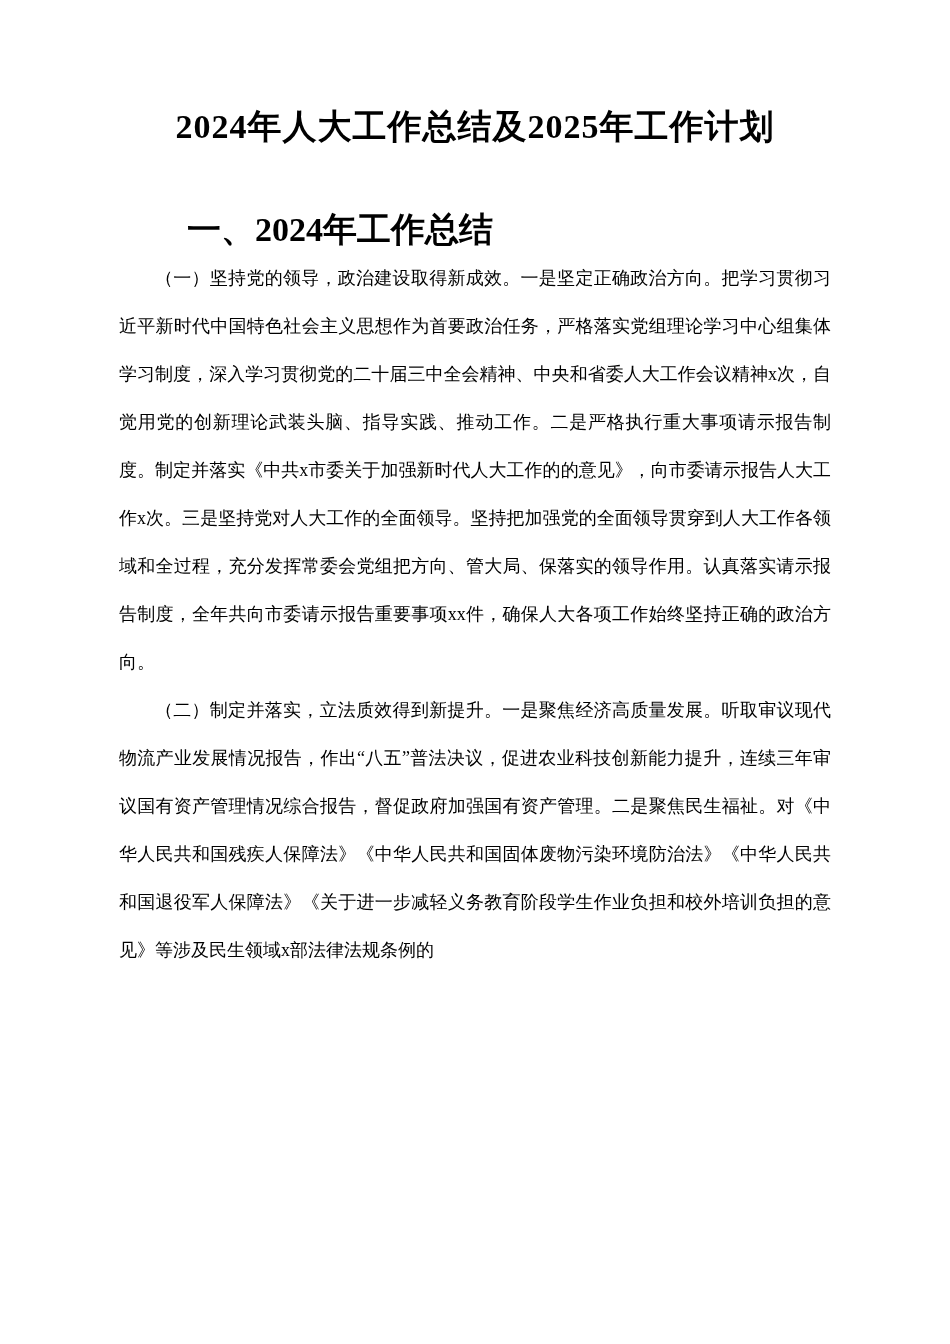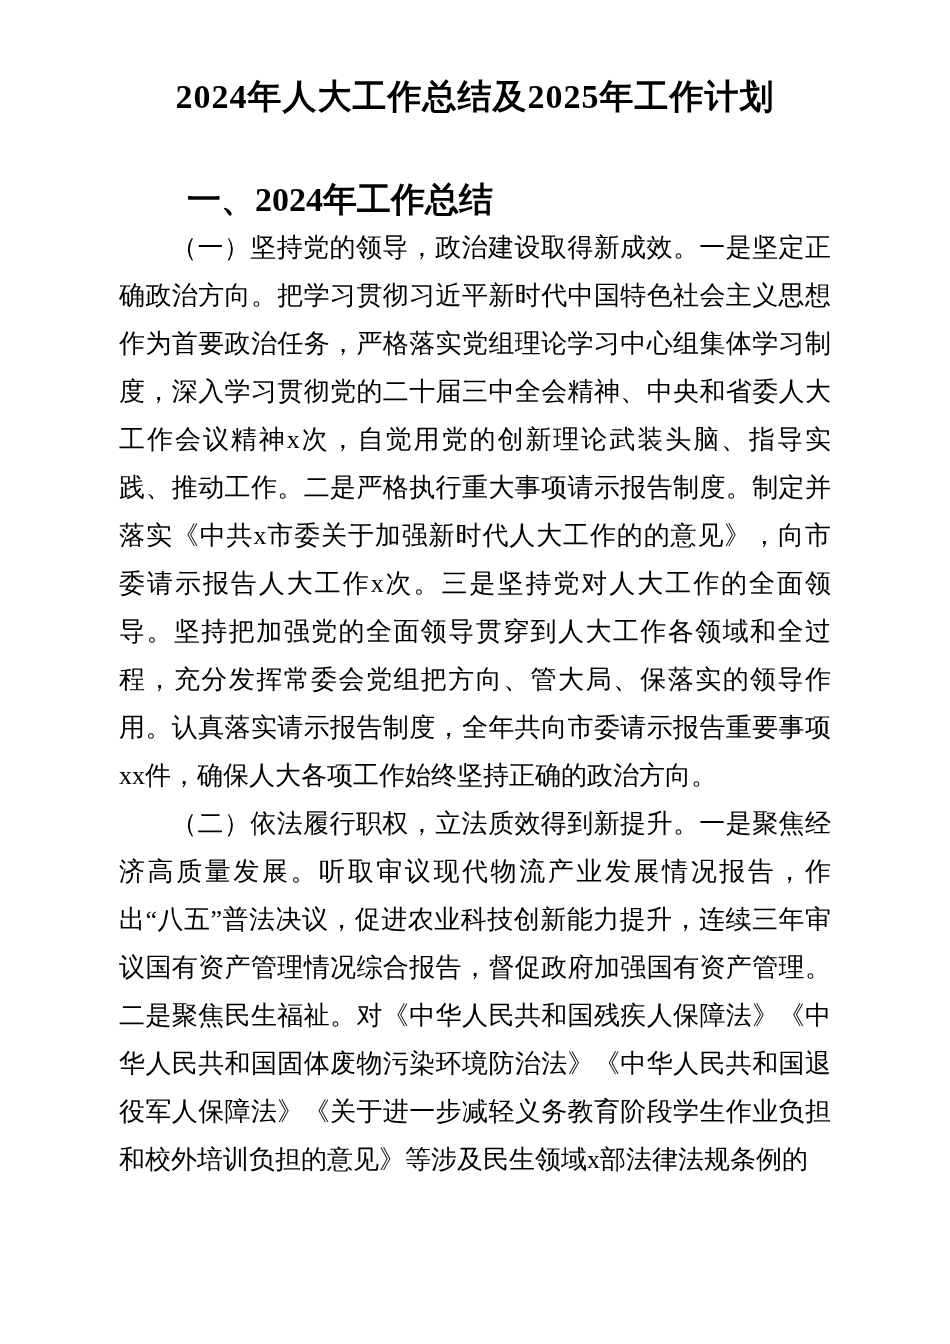--- a/index.html
+++ b/index.html
@@ -8,52 +8,52 @@
     width: 950px;
     height: 1344px;
     background: #ffffff;
     color: #000000;
     font-family: "Liberation Serif", "DejaVu Serif", serif;
     overflow: hidden;
   }
   .page {
     width: 950px;
     height: 1344px;
-    padding: 74px 119px 0 119px;
+    padding: 104px 119px 0 119px;
     background: #ffffff;
   }
   .doc-title {
     margin: 0 0 56px 0;
     font-size: 34px;
     font-weight: bold;
     text-align: center;
     line-height: 1.35;
     letter-spacing: 1px;
   }
   .section-heading {
     margin: 0;
     font-size: 34px;
     font-weight: bold;
     line-height: 48px;
     text-indent: 2em;
   }
   .para {
     margin: 0;
-    font-size: 26px;
+    font-size: 18px;
     line-height: 48px;
     text-indent: 2em;
     text-align: justify;
   }
 </style>
 </head>
 <body>
 
 <div class="page">
   <h1 class="doc-title">2024年人大工作总结及2025年工作计划</h1>
 
   <div class="section">
     <h2 class="section-heading">一、2024年工作总结</h2>
 
     <p class="para">（一）坚持党的领导，政治建设取得新成效。一是坚定正确政治方向。把学习贯彻习近平新时代中国特色社会主义思想作为首要政治任务，严格落实党组理论学习中心组集体学习制度，深入学习贯彻党的二十届三中全会精神、中央和省委人大工作会议精神x次，自觉用党的创新理论武装头脑、指导实践、推动工作。二是严格执行重大事项请示报告制度。制定并落实《中共x市委关于加强新时代人大工作的的意见》，向市委请示报告人大工作x次。三是坚持党对人大工作的全面领导。坚持把加强党的全面领导贯穿到人大工作各领域和全过程，充分发挥常委会党组把方向、管大局、保落实的领导作用。认真落实请示报告制度，全年共向市委请示报告重要事项xx件，确保人大各项工作始终坚持正确的政治方向。</p>
 
-    <p class="para">（二）依法履行职权，立法质效得到新提升。一是聚焦经济高质量发展。听取审议现代物流产业发展情况报告，作出“八五”普法决议，促进农业科技创新能力提升，连续三年审议国有资产管理情况综合报告，督促政府加强国有资产管理。二是聚焦民生福祉。对《中华人民共和国残疾人保障法》《中华人民共和国固体废物污染环境防治法》《中华人民共和国退役军人保障法》《关于进一步减轻义务教育阶段学生作业负担和校外培训负担的意见》等涉及民生领域x部法律法规条例的</p>
+    <p class="para">（二）制定并落实，立法质效得到新提升。一是聚焦经济高质量发展。听取审议现代物流产业发展情况报告，作出“八五”普法决议，促进农业科技创新能力提升，连续三年审议国有资产管理情况综合报告，督促政府加强国有资产管理。二是聚焦民生福祉。对《中华人民共和国残疾人保障法》《中华人民共和国固体废物污染环境防治法》《中华人民共和国退役军人保障法》《关于进一步减轻义务教育阶段学生作业负担和校外培训负担的意见》等涉及民生领域x部法律法规条例的</p>
   </div>
 </div>
 
 </body></html>

